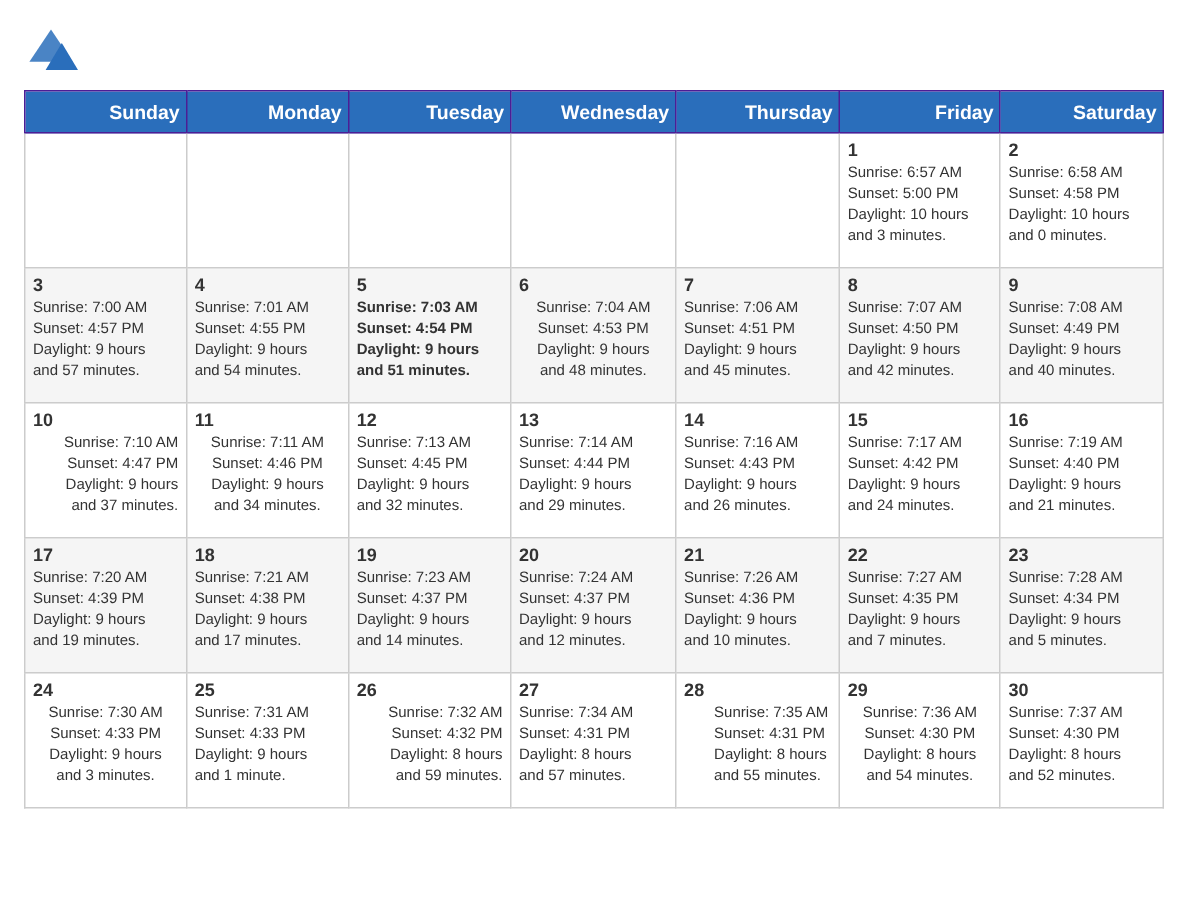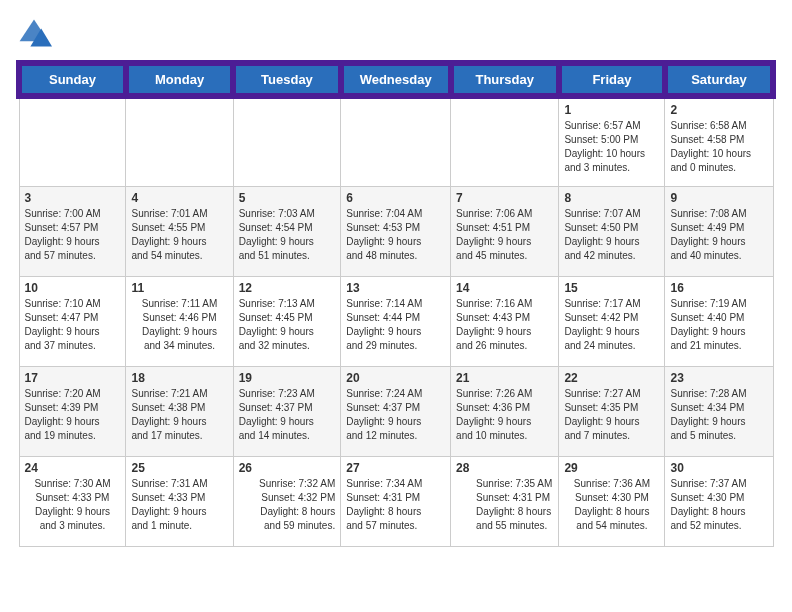--- a/index.html
+++ b/index.html
@@ -48,22 +48,22 @@
     .calendar {
       width: 100%;
       border-collapse: collapse;
     }
     .calendar th {
       background: #2a6ebb;
       color: #fff;
       font-size: 13px;
       font-weight: bold;
       padding: 6px 4px;
-      text-align: center;
-      border: 6px solid #4c1d95;
+      text-align: right;
+      border: 1px solid #4c1d95;
     }
     .calendar td {
       vertical-align: top;
       border: 1px solid #ccc;
       padding: 4px 5px;
       font-size: 10.5px;
       color: #333;
       width: 113px;
       height: 90px;
       background: #fff;
@@ -153,28 +153,28 @@
         </td>
         <td>
           <span class="day-num">4</span>
           <div class="day-info" style="white-space: pre-line;">Sunrise: 7:01 AM
 Sunset: 4:55 PM
 Daylight: 9 hours
 and 54 minutes.</div>
         </td>
         <td>
           <span class="day-num">5</span>
-          <div class="day-info" style="white-space: pre-line;">Sunrise: 7:03 AM
+          <div class="day-info" style="white-space: pre-line; font-weight: bold;">Sunrise: 7:03 AM
 Sunset: 4:54 PM
 Daylight: 9 hours
 and 51 minutes.</div>
         </td>
         <td>
           <span class="day-num">6</span>
-          <div class="day-info" style="white-space: pre-line;">Sunrise: 7:04 AM
+          <div class="day-info" style="white-space: pre-line; text-align: center;">Sunrise: 7:04 AM
 Sunset: 4:53 PM
 Daylight: 9 hours
 and 48 minutes.</div>
         </td>
         <td>
           <span class="day-num">7</span>
           <div class="day-info" style="white-space: pre-line;">Sunrise: 7:06 AM
 Sunset: 4:51 PM
 Daylight: 9 hours
 and 45 minutes.</div>
@@ -190,21 +190,21 @@
           <span class="day-num">9</span>
           <div class="day-info" style="white-space: pre-line;">Sunrise: 7:08 AM
 Sunset: 4:49 PM
 Daylight: 9 hours
 and 40 minutes.</div>
         </td>
       </tr>
       <tr>
         <td>
           <span class="day-num">10</span>
-          <div class="day-info" style="white-space: pre-line;">Sunrise: 7:10 AM
+          <div class="day-info" style="white-space: pre-line; text-align: right;">Sunrise: 7:10 AM
 Sunset: 4:47 PM
 Daylight: 9 hours
 and 37 minutes.</div>
         </td>
         <td>
           <span class="day-num">11</span>
           <div class="day-info" style="white-space: pre-line; text-align: center;">Sunrise: 7:11 AM
 Sunset: 4:46 PM
 Daylight: 9 hours
 and 34 minutes.</div>

